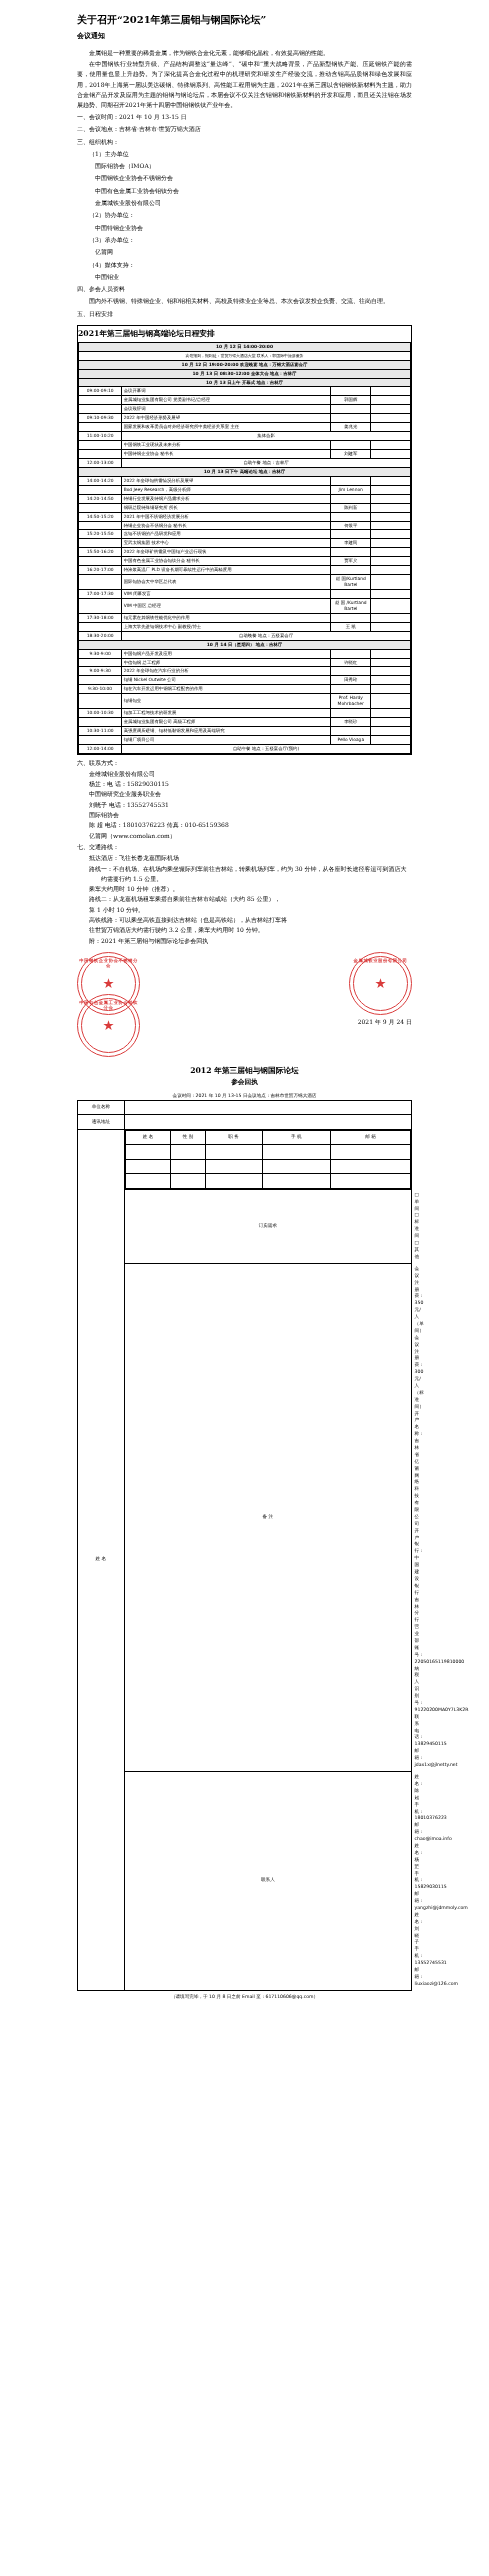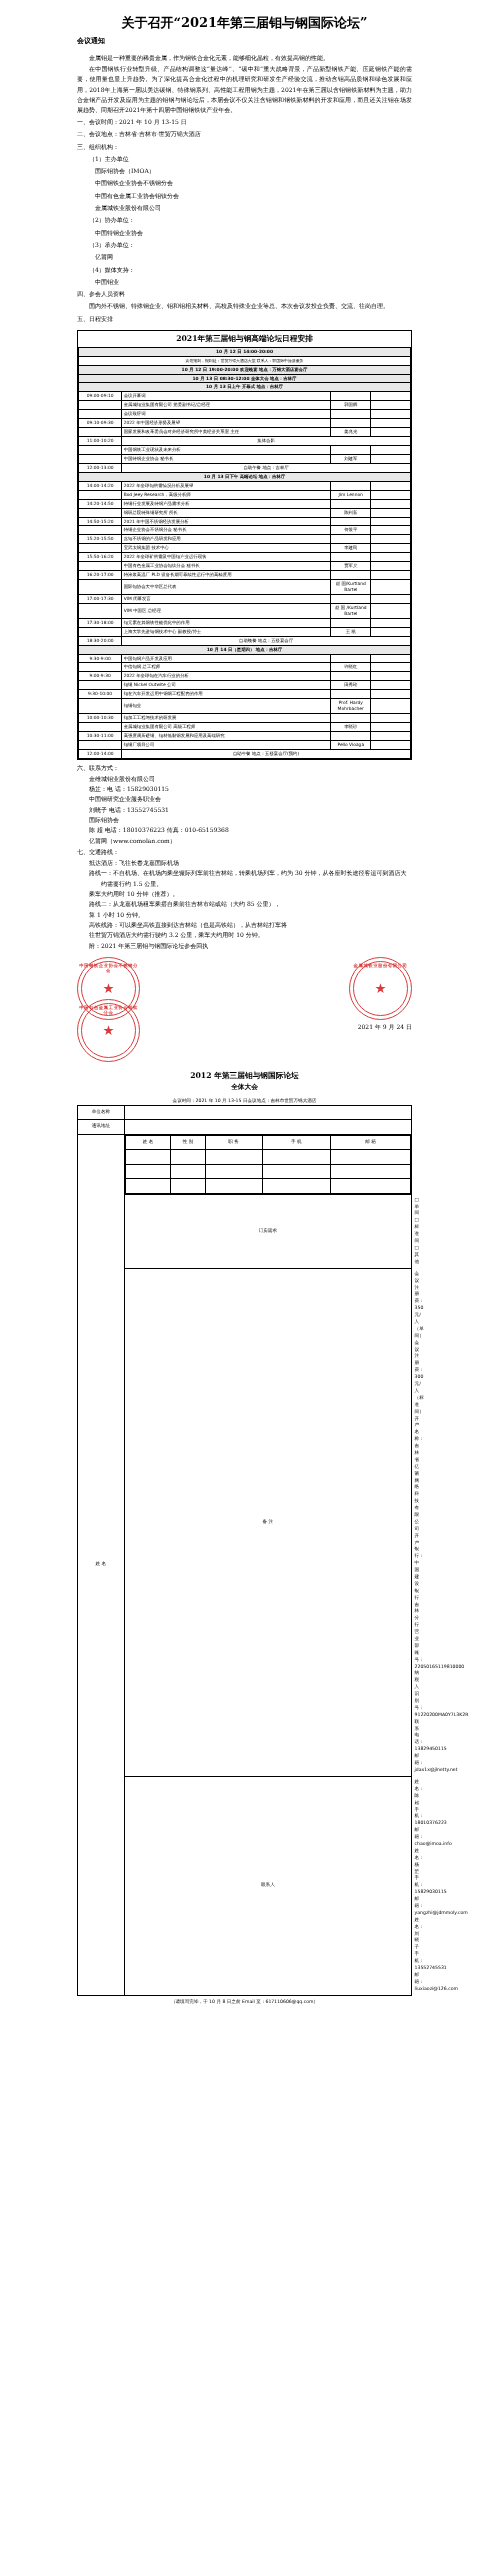--- a/index.html
+++ b/index.html
@@ -1,28 +1,28 @@
 <!DOCTYPE html>
 <html style="font-size:8.2px"><head>
 <meta charset="utf-8">
 <style>
   html,body{margin:0;padding:0;background:#ffffff;}
   body{width:489px;font-family:"DejaVu Sans","Liberation Sans",sans-serif;color:#000;}
   .page{width:489px;box-sizing:border-box;padding:9.3px 77px 10.3px 77px;}
-  .doc-title{text-align:center;font-family:"DejaVu Serif","Liberation Serif",serif;font-weight:bold;font-size:13px;line-height:1.65;margin:3.1px 0 1px;}
+  .doc-title{font-family:"DejaVu Serif","Liberation Serif",serif;font-weight:bold;font-size:10px;line-height:1.65;margin:3.1px 0 1px;}
   .doc-title2{text-align:left;font-family:"DejaVu Serif","Liberation Serif",serif;font-weight:bold;font-size:7px;line-height:1.65;margin:0 0 6.2px;}
   p.para{font-size:6px;line-height:1.72;text-indent:2em;margin:0 0 1px;text-align:justify;font-family:"DejaVu Serif","Liberation Serif",serif;}
   .sec{font-size:6px;line-height:1.8;margin:1.5px 0 0 0;font-family:"DejaVu Serif","Liberation Serif",serif;}
   .sec.ind1{text-indent:2em;}
   .sec.ind2{padding-left:2em;}
   .sec.ind3{padding-left:3em;}
 
   
   .agenda{border:1px solid #000;margin:5.2px 0 3.1px;padding:0;background:#fff;}
-  .agenda-title{text-align:center;font-weight:bold;font-size:7.7px;padding:3.6px 0 3.1px;font-family:"DejaVu Serif","Liberation Serif",serif;}
+  .agenda-title{text-align:left;font-weight:bold;font-size:7.7px;padding:3.6px 0 3.1px;font-family:"DejaVu Serif","Liberation Serif",serif;}
   table.tbl{border-collapse:collapse;width:100%;font-size:4.4px;font-family:"DejaVu Sans","Liberation Sans",sans-serif;table-layout:fixed;}
   table.tbl td{border:0.5px solid #000;padding:1px 1.5px;vertical-align:middle;line-height:1.35;}
   .c{text-align:center;}
   .l{text-align:left;}
   .daybar{background:#e8e8e8;font-weight:bold;text-align:center;padding:1.5px 0;font-size:4.4px;}
   .tiny{font-size:3.9px;}
 
   
   .kv{font-size:6px;line-height:1.72;padding-left:2em;font-family:"DejaVu Serif","Liberation Serif",serif;}
   .route{font-size:6px;line-height:1.72;text-indent:0;padding-left:2em;text-indent:-2em;margin-left:2em;font-family:"DejaVu Serif","Liberation Serif",serif;}
@@ -360,21 +360,21 @@
     </div>
     <div class="seal" style="left:0px;top:45px;">
       <div class="inner"></div>
       <div class="txt">中国有色金属工业协会钼钛分会</div>
       <div class="star">★</div>
     </div>
     <div class="date-right">2021 年 9 月 24 日</div>
   </div>
 
   <div class="form-title">2012 年第三届钼与钢国际论坛</div>
-  <div class="form-sub">全体大会</div>
+  <div class="form-sub">参会回执</div>
   <div class="form-meta">会议时间：2021 年 10 月 13-15 日会议地点：吉林市世贸万锦大酒店</div>
 
   <table class="form">
     <colgroup>
         <col style="width:14%">
         <col style="width:86%">
       </colgroup>
     <tbody>
       <tr>
         <td class="lbl">单位名称</td>

